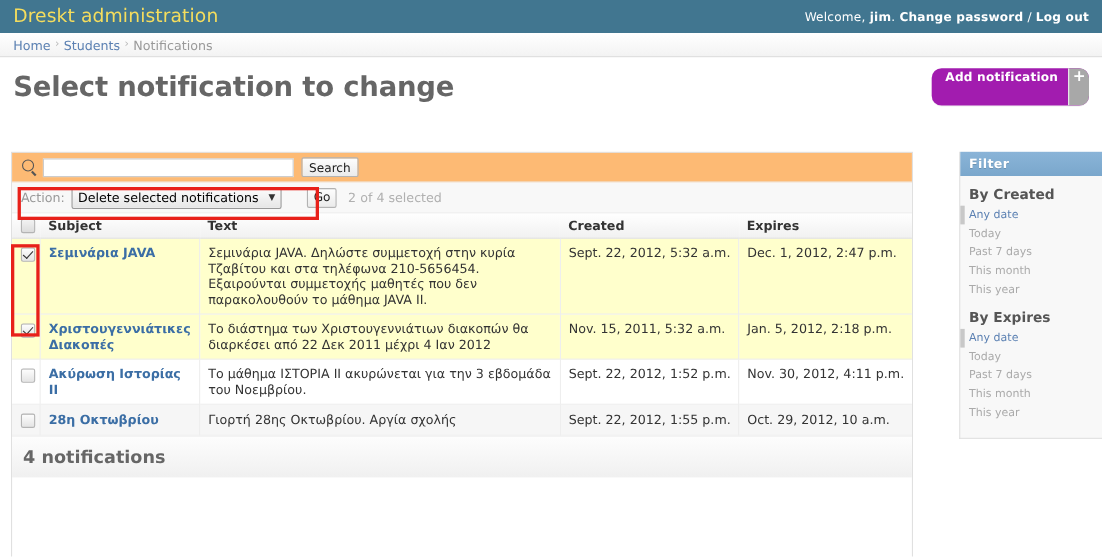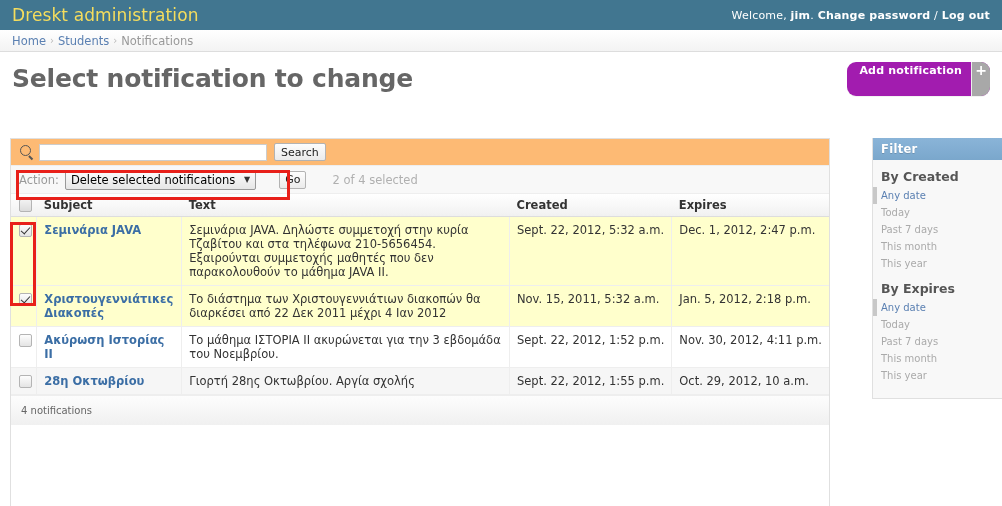--- a/index.html
+++ b/index.html
@@ -208,21 +208,21 @@
     height: 18px;
     padding: 0 5px;
     font-size: 11px;
     font-family: "DejaVu Sans", "Liberation Sans", sans-serif;
     background: linear-gradient(#fdfdfd, #ebebeb);
     border: 1px solid #b3b3b3;
     border-radius: 2px;
     cursor: pointer;
     color: #222;
   }
-  .action-counter { margin-left: 26px; color: #b0b0b0; }
+  .action-counter { margin-left: 10px; color: #b0b0b0; }
 
   
   table#result_list {
     width: 100%;
     border-collapse: collapse;
     font-size: 11.5px;
   }
   #result_list thead th {
     background: linear-gradient(#ffffff, #f1f1f1);
     border-bottom: 1px solid #ddd;
@@ -279,24 +279,25 @@
     left: 3px; top: 0px;
     width: 4px; height: 8px;
     border: solid #333;
     border-width: 0 1.8px 1.8px 0;
     transform: rotate(42deg);
   }
   .cb.header { background: linear-gradient(#f2f2f2, #dcdcdc); }
 
   .paginator {
     padding: 9px 10px;
-    font-size: 10px;
+    font-size: 16px;
     color: #666;
     background: linear-gradient(#fdfdfd, #f0f0f0);
     border-top: 1px solid #eee;
+    font-weight: bold;
   }
 
   
   #changelist-filter {
     position: absolute;
     left: 872px;
     top: 86px;
     width: 162px;
     background: #f8f8f8;
     border: 1px solid #e0e0e0;

